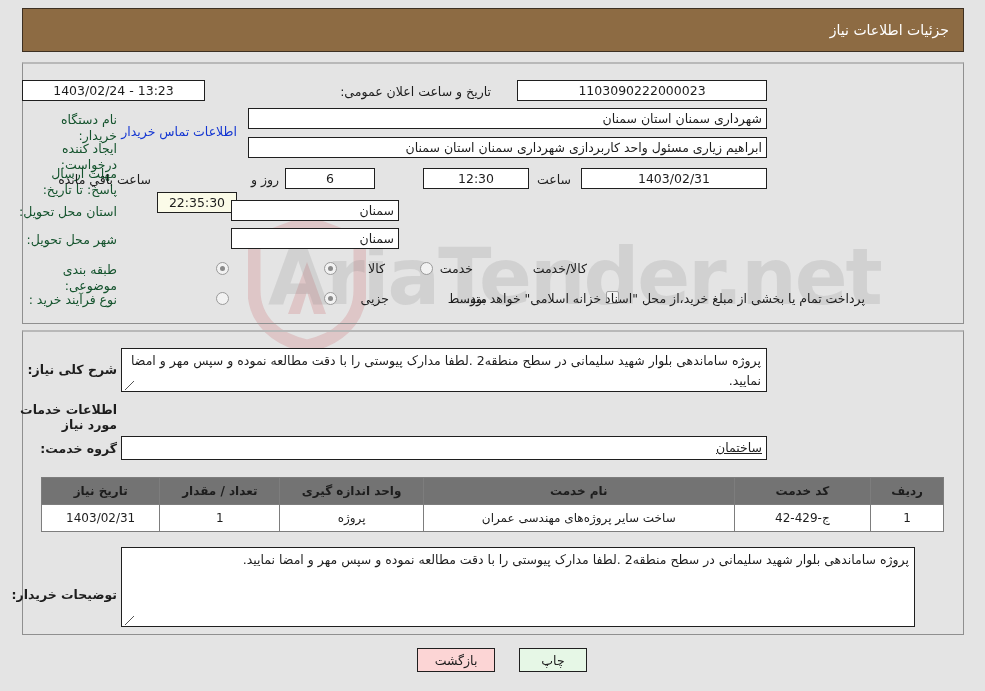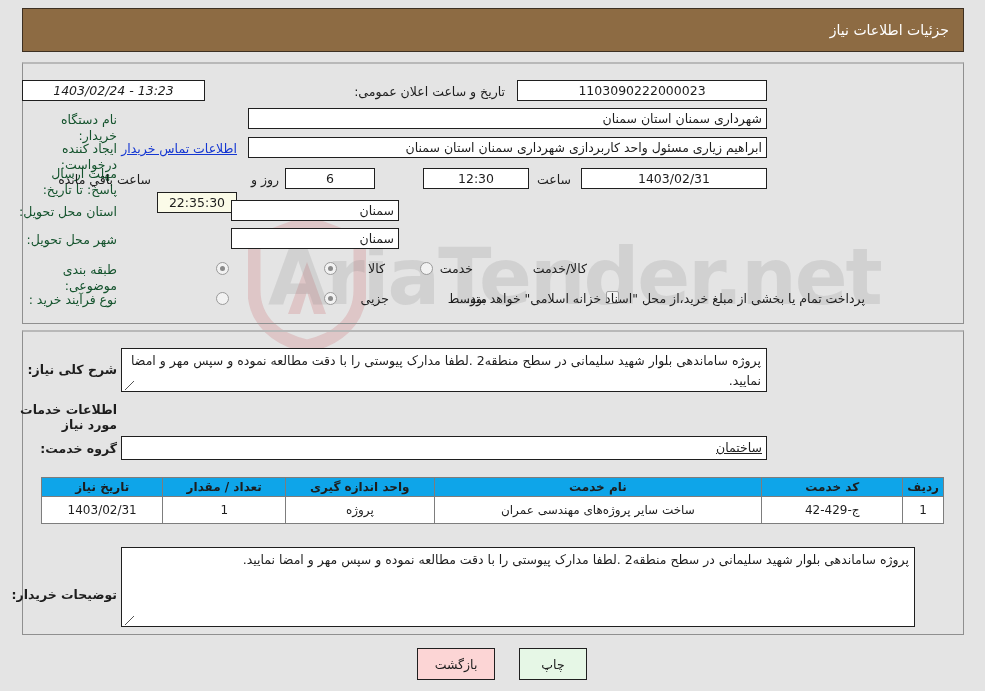--- a/index.html
+++ b/index.html
@@ -180,43 +180,43 @@
   .tbl {
     position: absolute;
     left: 41px; top: 477px;
     width: 903px;
     border-collapse: collapse;
     font-size: 12px;
     z-index: 3;
     background: #ffffff;
   }
   .tbl th {
-    background: #0ea5e9;
+    background: #737373;
     border: 1px solid #7d7d7d;
     color: #1d1d1d;
     font-weight: bold;
     font-size: 12px;
-    height: 19px;
-    padding: 2px 4px;
+    height: 27px;
+    padding: 2px 20px;
     text-align: center;
   }
   .tbl td {
     background: #ffffff;
     border: 1px solid #7d7d7d;
     color: #1d1d1d;
     font-size: 12px;
     height: 27px;
     padding: 2px 4px;
     text-align: center;
   }
 
   
   .btn {
     position: absolute;
-    height: 32px;
+    height: 24px;
     border: 1px solid #1f1f1f;
     font-size: 12.5px;
     color: #1d1d1d;
     display: flex;
     align-items: center;
     justify-content: center;
     cursor: pointer;
     z-index: 3;
   }
   .btn.back  { background: #fcd5d5; }
@@ -237,29 +237,29 @@
 
   <div class="header-bar">
     <span>جزئیات اطلاعات نیاز</span>
   </div>
 
   <div class="panel"></div>
 
   <div class="lbl" style="right:868px; top:84px; width:96px;">شماره نیاز:</div>
   <div class="fld center" style="right:218px; top:80px; width:250px;">1103090222000023</div>
 
-  <div class="inline-txt" style="right:480px; top:84px;">تاریخ و ساعت اعلان عمومی:</div>
-  <div class="fld center" style="right:780px; top:80px; width:183px;font-style:italic;">13:23 - 1403/02/24</div>
+  <div class="inline-txt" style="right:494px; top:84px;">تاریخ و ساعت اعلان عمومی:</div>
+  <div class="fld center" style="right:780px; top:80px; width:183px;">13:23 - 1403/02/24</div>
 
   <div class="lbl" style="right:868px; top:112px; width:96px;">نام دستگاه خریدار:</div>
   <div class="fld right" style="right:218px; top:108px; width:519px;">شهرداری سمنان استان سمنان</div>
 
   <div class="lbl" style="right:868px; top:141px; width:110px;">ایجاد کننده درخواست:</div>
   <div class="fld right" style="right:218px; top:137px; width:519px;">ابراهیم زیاری مسئول واحد کاربردازی شهرداری سمنان استان سمنان</div>
-  <div class="link" style="right:748px; top:141px;text-decoration:underline;">اطلاعات تماس خریدار</div>
+  <div class="link" style="right:748px; top:124px;">اطلاعات تماس خریدار</div>
 
   <div class="lbl" style="right:868px; top:166px; width:96px;">مهلت ارسال پاسخ: تا تاریخ:</div>
   <div class="fld center" style="right:218px; top:168px; width:186px;">1403/02/31</div>
   <div class="inline-txt" style="right:414px; top:172px;">ساعت</div>
   <div class="fld center" style="right:456px; top:168px; width:106px;">12:30</div>
   <div class="fld center" style="right:610px; top:168px; width:90px;">6</div>
   <div class="inline-txt" style="right:706px; top:172px;">روز و</div>
   <div class="fld cream center" style="right:748px; top:168px; width:80px;">22:35:30</div>
   <div class="inline-txt" style="right:834px; top:172px;">ساعت باقي مانده</div>
 

